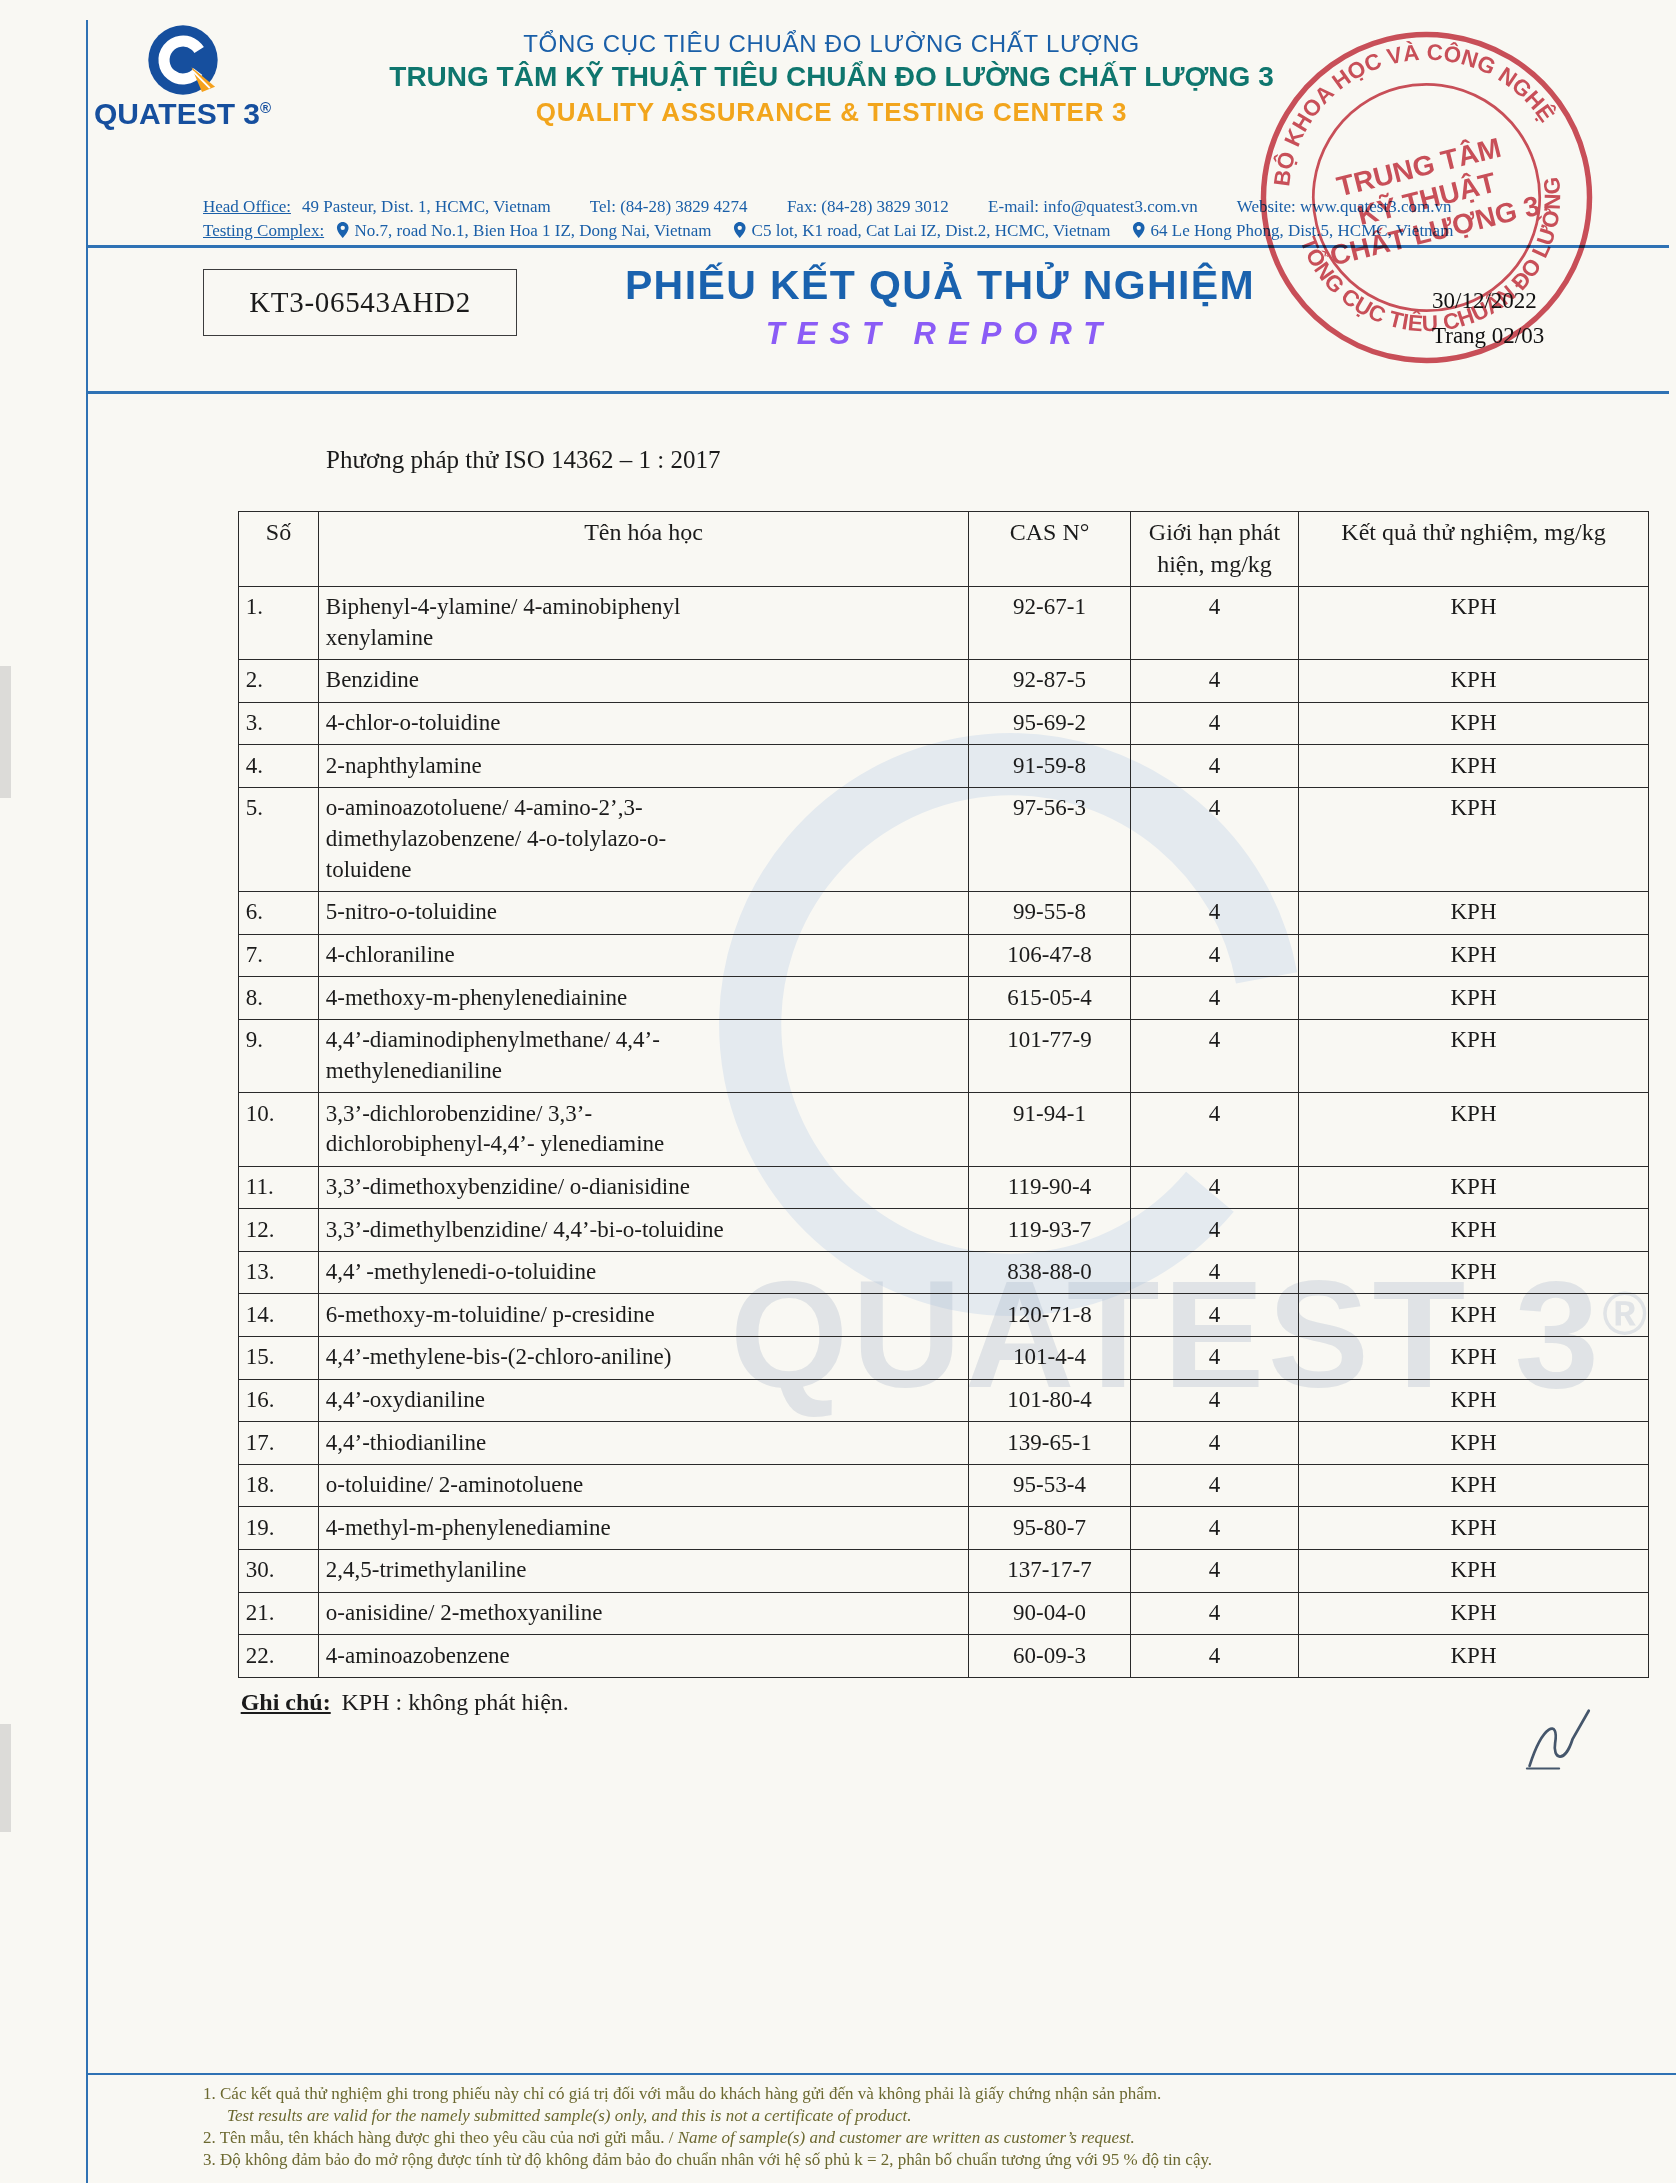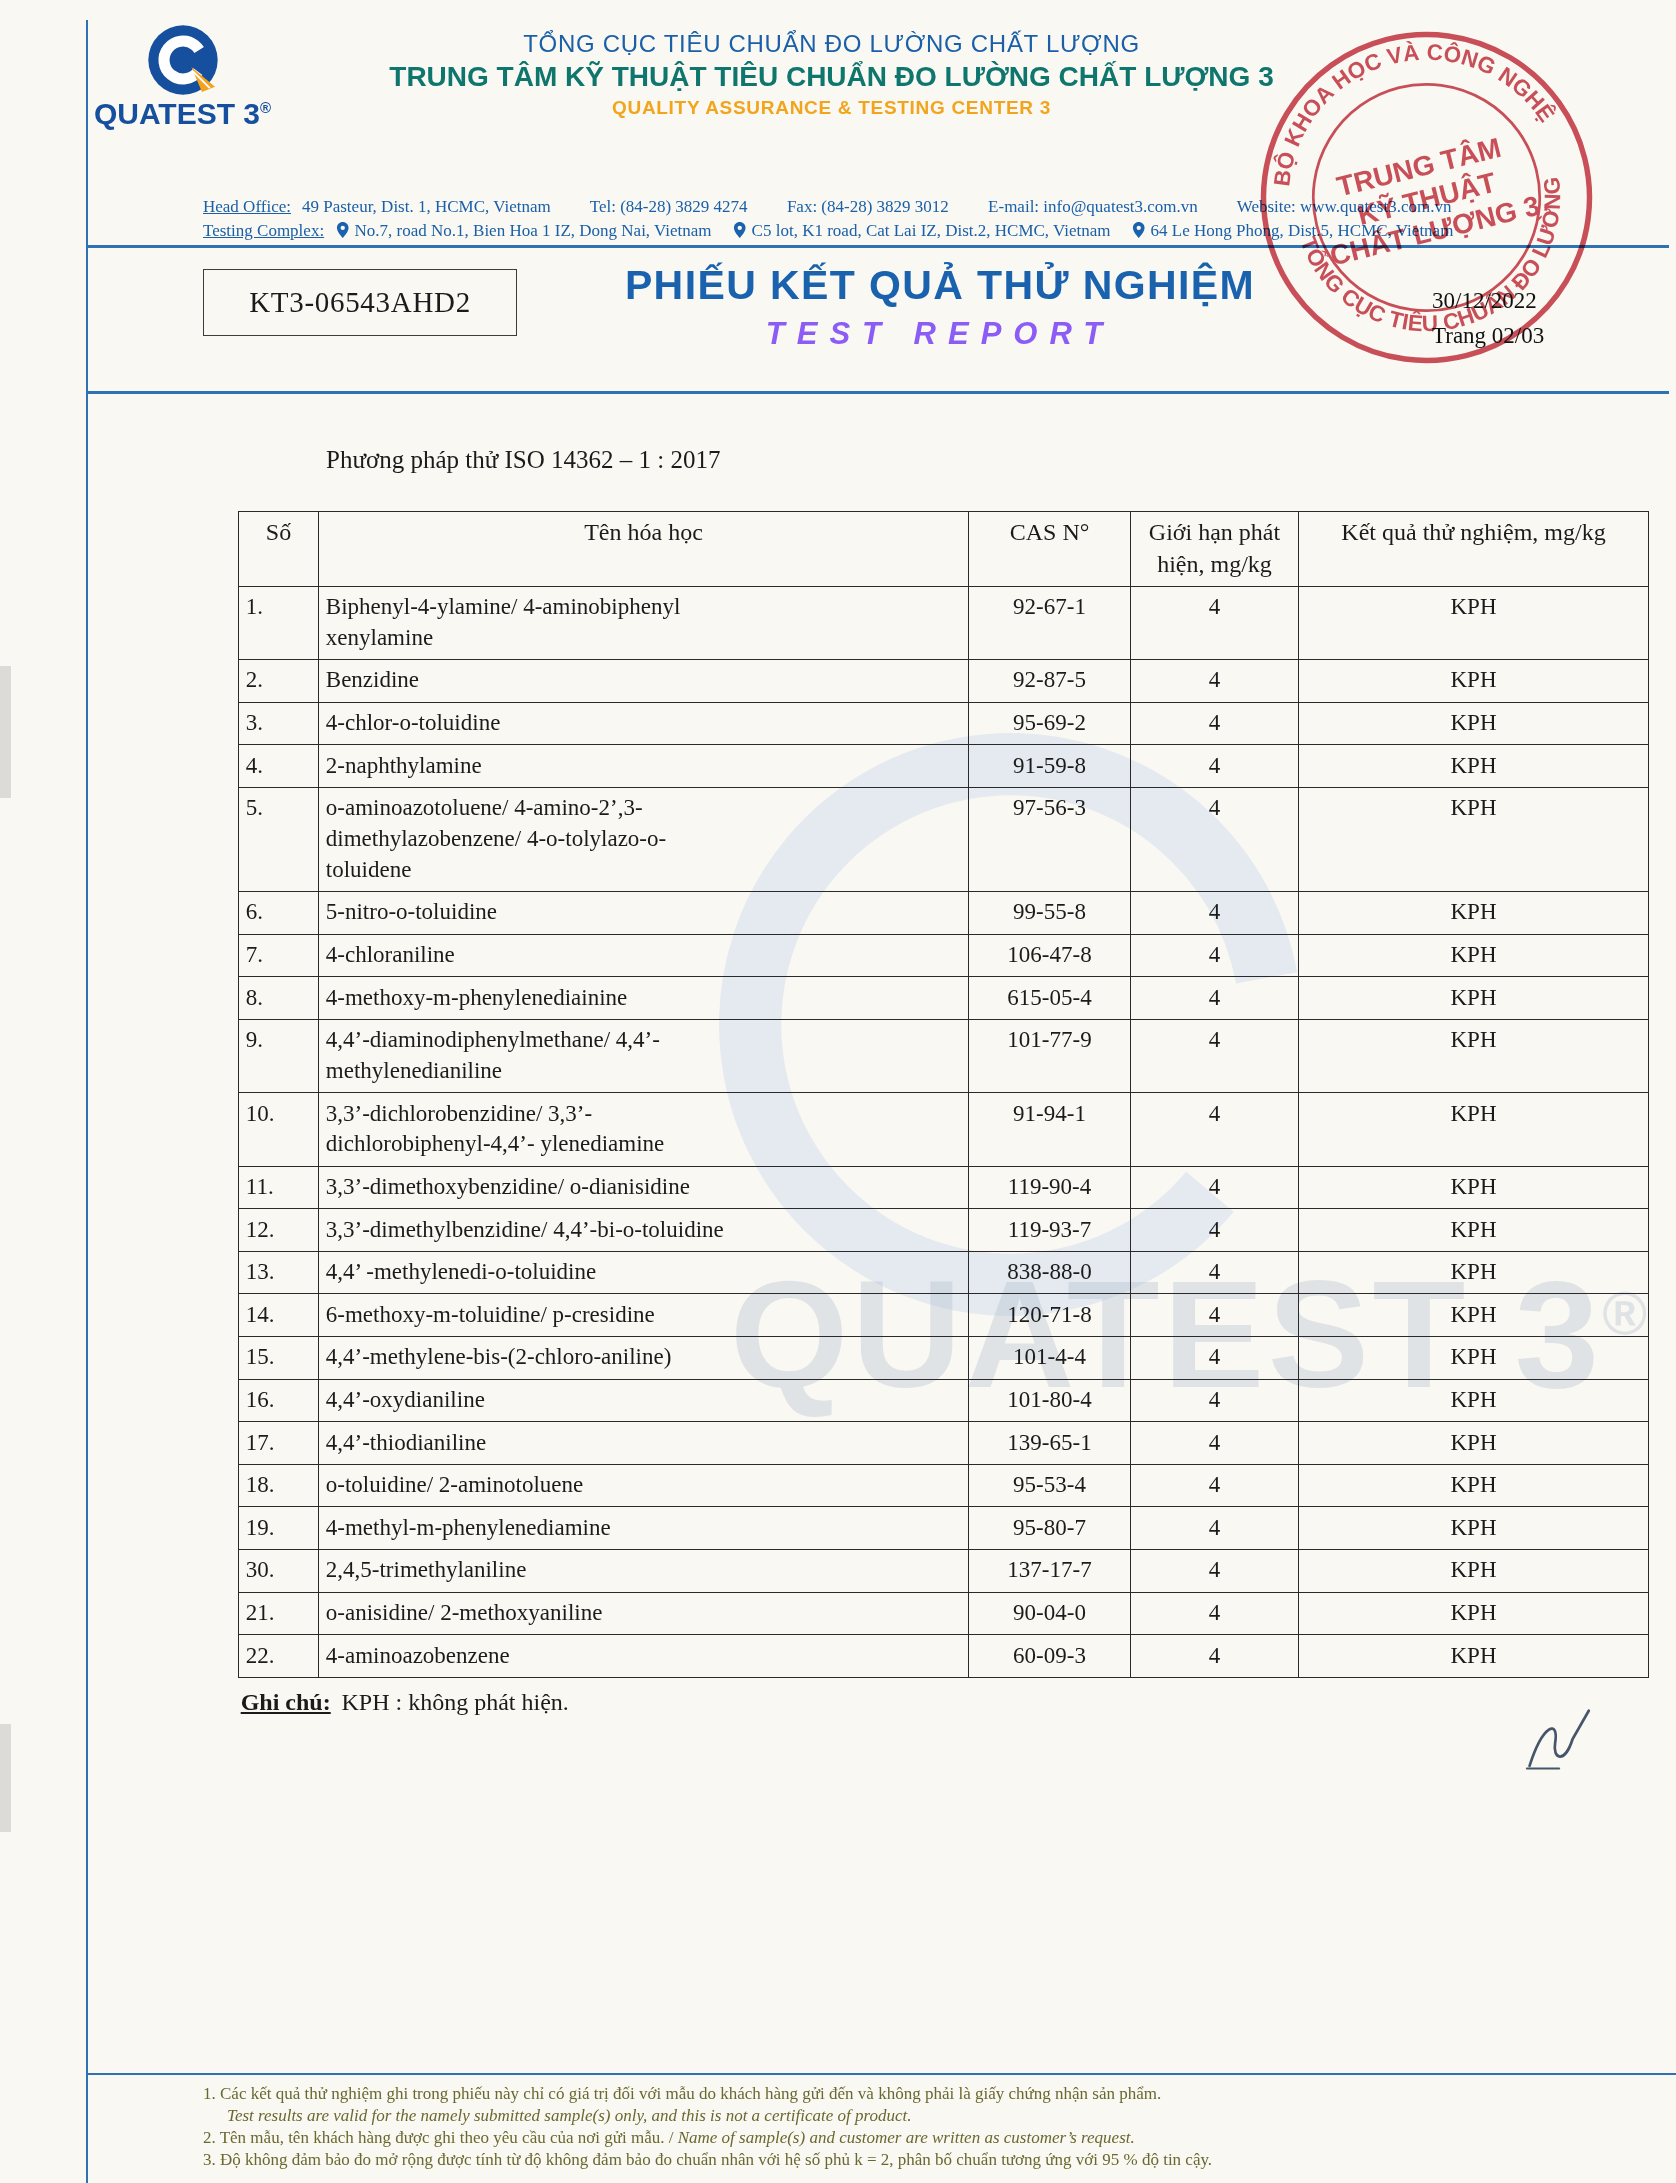--- a/index.html
+++ b/index.html
@@ -16,21 +16,21 @@
   
   .logo-block{position:absolute;left:91px;top:24px;width:183px;text-align:center;z-index:1;}
   .logo-block svg{display:block;margin:0 auto;}
   .logo-text{margin-top:1.4px;font-family:"Liberation Sans","DejaVu Sans",sans-serif;
              font-weight:bold;font-size:30px;color:#164f9e;letter-spacing:0;}
   .logo-text sup{font-size:15px;}
 
   .org-block{position:absolute;left:223px;top:30px;width:1217px;text-align:center;z-index:1;}
   .org1{font-family:"Liberation Sans","DejaVu Sans",sans-serif;font-size:24px;color:#1a5fa8;letter-spacing:0.7px;}
   .org2{font-family:"Liberation Sans","DejaVu Sans",sans-serif;font-weight:bold;font-size:28px;color:#0f766e;margin-top:3.4px;}
-  .org3{font-family:"Liberation Sans","DejaVu Sans",sans-serif;font-weight:bold;font-size:19px;color:#f2a51c;margin-top:4px;letter-spacing:0.7px;}
+  .org3{font-family:"Liberation Sans","DejaVu Sans",sans-serif;font-weight:bold;font-size:26px;color:#f2a51c;margin-top:4px;letter-spacing:0.7px;}
 
   .contact1,.contact2{position:absolute;left:203px;white-space:nowrap;color:#1a5fa8;font-size:17px;z-index:1;}
   .contact1{top:197px;}
   .contact2{top:221px;}
   .contact1 span{margin-right:35px;}
   .contact2 .site{margin-right:17.6px;}
   .u{text-decoration:underline;}
   .pin{display:inline-block;vertical-align:-2px;margin-right:4.7px;}
 
   

